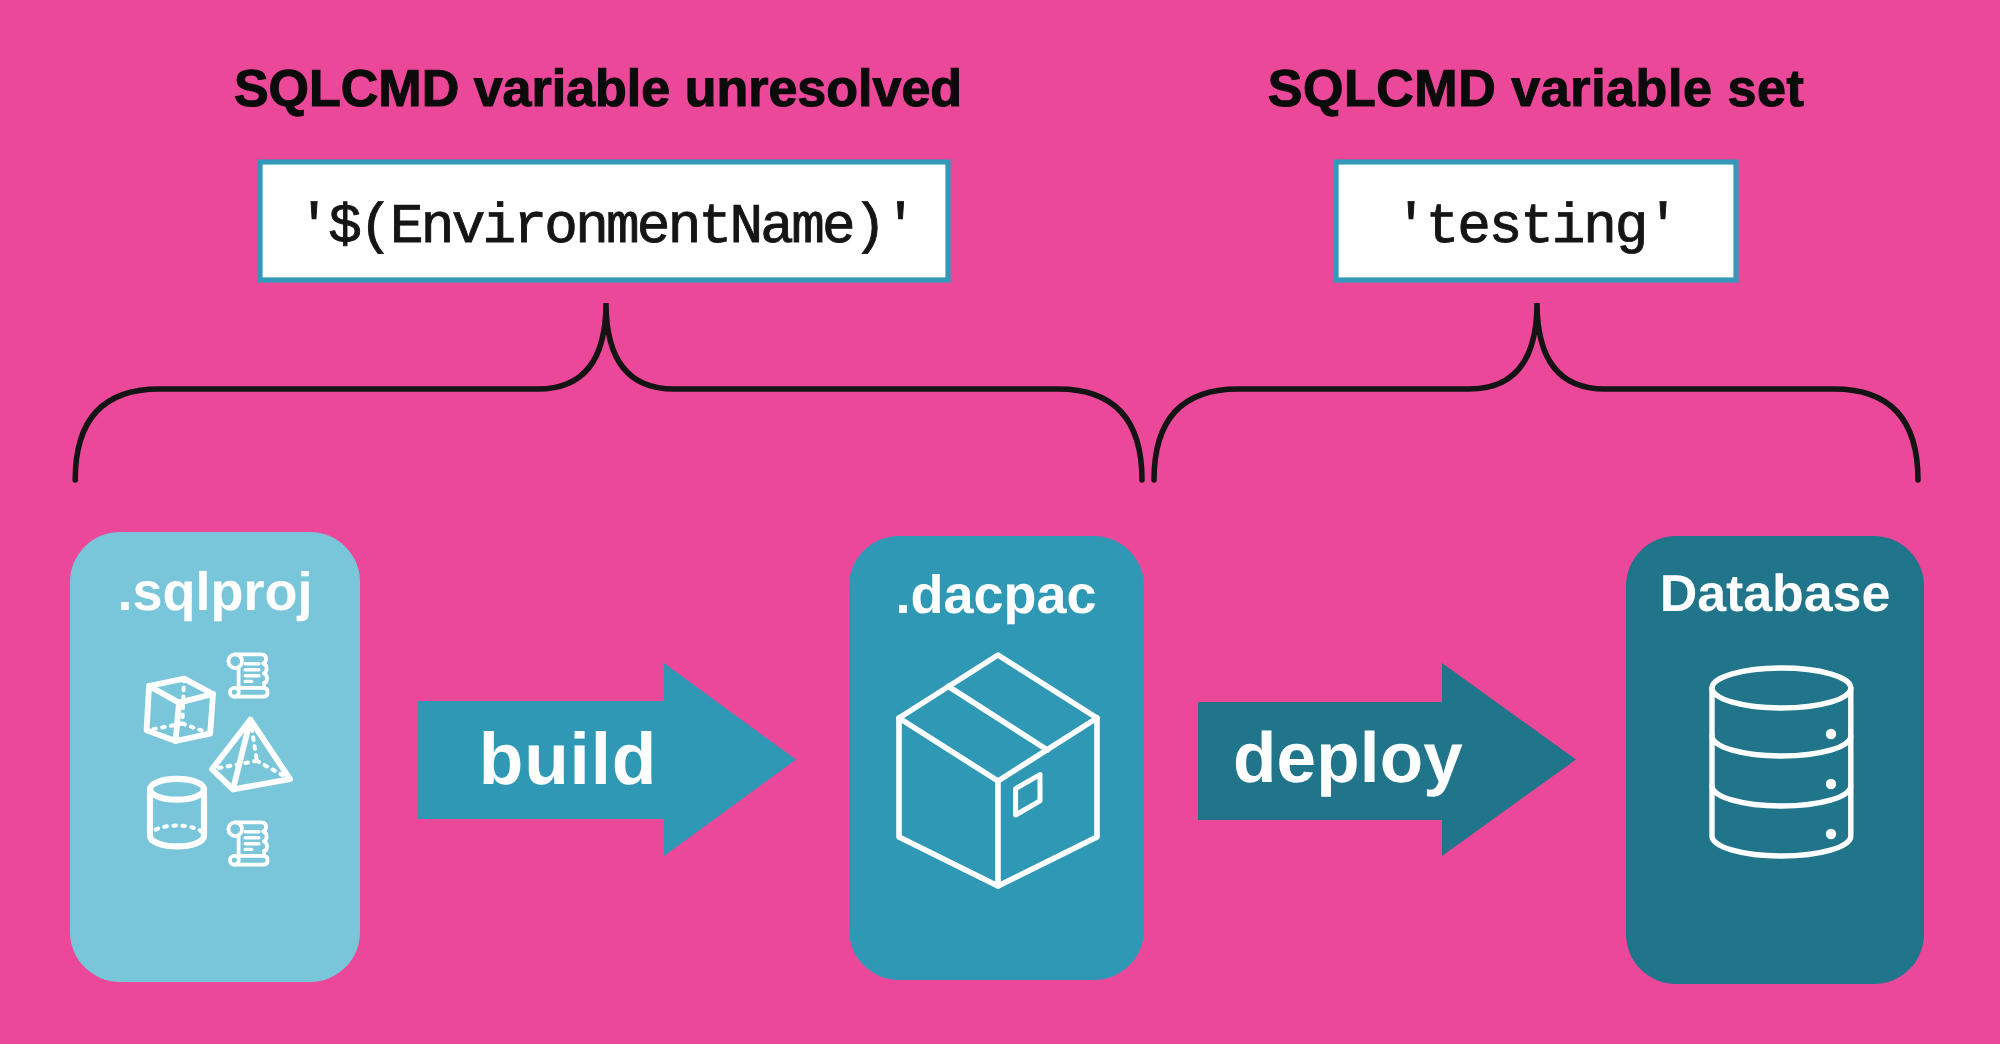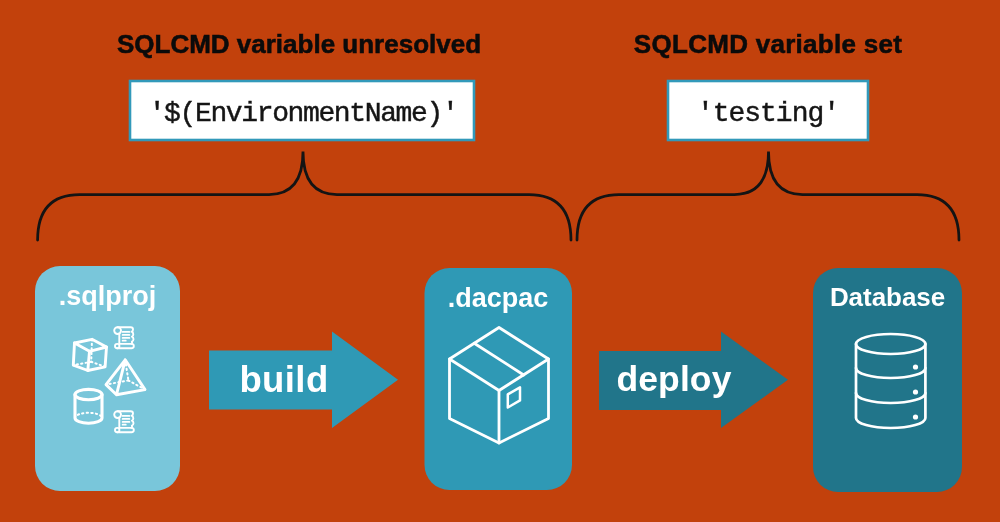--- a/index.html
+++ b/index.html
@@ -1,16 +1,16 @@
 <!DOCTYPE html>
 <html><head>
 <meta charset="utf-8">
 <style>
   html,body{margin:0;padding:0;background:#ffffff;}
-  #stage{position:relative;width:1000px;height:522px;background:#c2410c;overflow:hidden;}
+  #stage{position:relative;width:1000px;height:522px;background:#ec4899;overflow:hidden;}
   svg text{font-family:"Liberation Sans",sans-serif;}
   .mono{font-family:"Liberation Mono",monospace;}
 </style>
 </head>
 <body>
 <div id="stage">
 <svg width="1000" height="522" viewBox="0 0 1000 522" xmlns="http://www.w3.org/2000/svg">
 
   <text id="t1" x="299" y="53" text-anchor="middle" font-size="26" font-weight="bold" fill="#0b0b0b" stroke="#0b0b0b" stroke-width="0.55" letter-spacing="0">SQLCMD variable unresolved</text>
   <text id="t2" x="768" y="53" text-anchor="middle" font-size="26" font-weight="bold" fill="#0b0b0b" stroke="#0b0b0b" stroke-width="0.55" letter-spacing="0.28">SQLCMD variable set</text>

